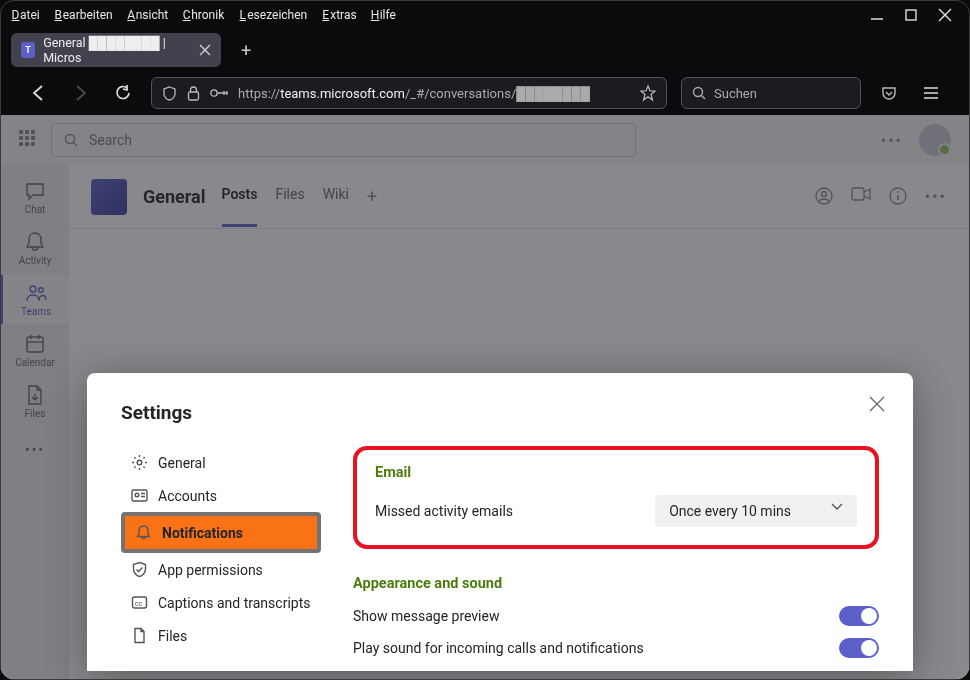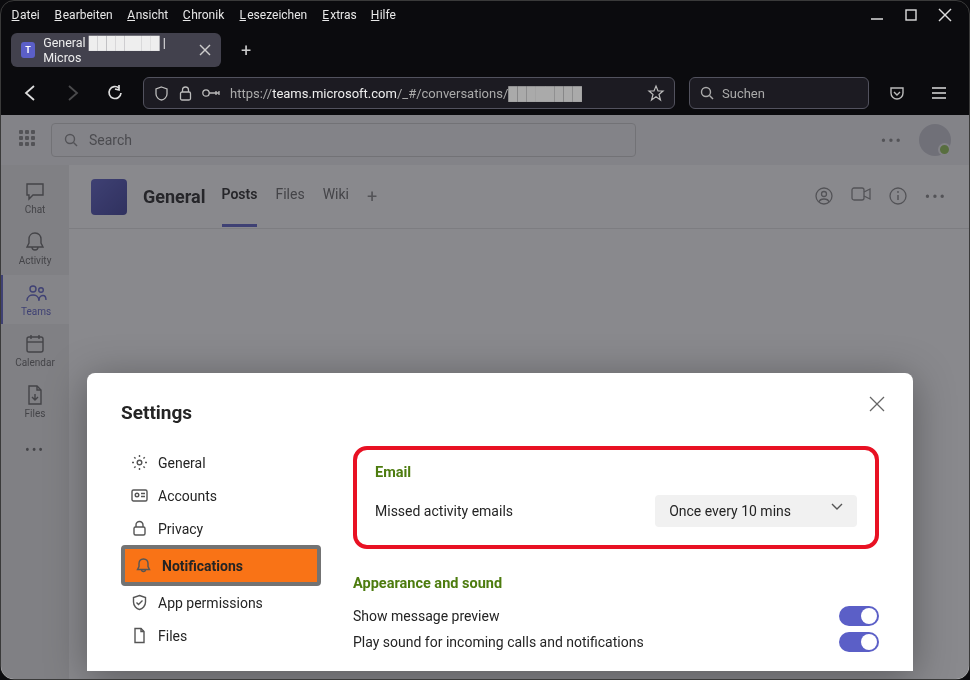--- a/index.html
+++ b/index.html
@@ -13,21 +13,21 @@
   .winbtns svg { width:12px; height:12px; stroke:#ddd; fill:none; stroke-width:1.4;}
 
   
   .tabbar { height: 42px; display:flex; align-items:center; padding: 0 10px; gap: 10px; }
   .tab { background:#42414d; color:#eee; height:34px; border-radius:6px; display:flex; align-items:center; padding:0 10px; gap:8px; font-size:12.5px; max-width:210px; }
   .tab .favicon { width:16px;height:16px;background:#5b5fc7;border-radius:3px; display:flex;align-items:center;justify-content:center;color:#fff;font-size:9px;font-weight:bold;}
   .tab .close { margin-left:4px; }
   .newtab { width:30px;height:30px;display:flex;align-items:center;justify-content:center;color:#ccc;font-size:18px;}
 
   
-  .toolbar { height: 44px; display:flex; align-items:center; padding:0 16px; gap:14px; }
+  .toolbar { height: 44px; display:flex; align-items:center; padding:0 24px; gap:14px; }
   .toolbar .navbtn { width:28px;height:28px;display:flex;align-items:center;justify-content:center; color:#bbb;}
   .urlbar { flex:1; background:#1c1b22; border:1px solid #52525e;border-radius:6px;height:32px;display:flex;align-items:center;padding:0 10px;gap:10px;color:#ccc;font-size:13px; min-width:0;}
   .urlbar .urltext { flex:0 0 auto; color:#aaa; white-space:nowrap;}
   .urlbar .urltext .host{color:#eee;}
   .searchbar { width:180px;background:#1c1b22;border:1px solid #52525e;border-radius:6px;height:32px;display:flex;align-items:center;padding:0 10px;gap:8px;color:#aaa;font-size:13px;}
 
   
   .teams { position:relative; height: calc(100% - 28px - 42px - 44px); background:#f5f5f5; }
   .teams-top { height:50px; display:flex; align-items:center; padding:0 18px; gap:12px; background:#f1f1f4;}
   .waffle { width:20px;height:20px; display:grid;grid-template-columns:repeat(3,4px);grid-template-rows:repeat(3,4px);gap:2px;}
@@ -60,21 +60,21 @@
   .modal h1{font-size:19px;font-weight:700;color:#242424;margin-bottom:22px;}
   .modal .closex{position:absolute;top:24px;right:28px;color:#666;}
   .mbody{display:flex;gap:32px;flex:1;min-height:0;}
   .msidebar{width:200px;display:flex;flex-direction:column;}
   .mitem{display:flex;align-items:center;gap:10px;padding:8px 10px;font-size:14px;color:#242424;border-radius:4px;}
   .mitem.active{border:4px solid #737373;background:#f97316;font-weight:bold;}
   .mitem svg{width:17px;height:17px;stroke:#555;fill:none;stroke-width:1.4;}
   .mcontent{flex:1;overflow:hidden;}
   .section-title{font-size:14.5px;font-weight:700;color:#4d7c0f;margin-bottom:14px;}
   .redbox{border:4px solid #e81123;border-radius:14px;padding:14px 18px 18px 18px;margin-bottom:26px;}
-  .row{display:flex;align-items:center;justify-content:space-between;font-size:14px;color:#242424;margin-bottom:6px;}
+  .row{display:flex;align-items:center;justify-content:space-between;font-size:14px;color:#242424;margin-bottom:12px;}
   .row:last-child{margin-bottom:0;}
   .dropdown{background:#f1f1f1;border-radius:4px;padding:8px 14px;display:flex;align-items:flex-start;gap:40px;font-size:14px;color:#242424;}
   .toggle{width:40px;height:20px;border-radius:11px;background:#5b5fc7;position:relative;}
   .toggle::after{content:"";position:absolute;right:2px;top:2px;width:16px;height:16px;border-radius:50%;background:#fff;}
   svg{overflow:visible;}
 </style>
 </head>
 <body>
 
 <div class="menubar">
@@ -290,40 +290,40 @@
           </div>
         <div class="mitem">
             <svg>
               <rect x="1" y="3" width="15" height="11" rx="1.5"></rect>
               <circle cx="6" cy="8" r="1.8"></circle>
               <line x1="10" y1="6.5" x2="14" y2="6.5"></line>
               <line x1="10" y1="9.5" x2="14" y2="9.5"></line>
             </svg>
             <span>Accounts</span>
           </div>
-        <div class="mitem">
-            <svg>
-              <rect x="3" y="7" width="11" height="8" rx="1.5"></rect>
-              <path d="M5 7 V5 A3.5 3.5 0 0 1 12 5 V7"></path>
-            </svg>
-            <span>Privacy</span>
-          </div>
         <div class="mitem active">
             <svg>
               <path d="M8.5 2 C5.5 2 4 4 4 6.5 V9.5 L2.5 12.5 H14.5 L13 9.5 V6.5 C13 4 11.5 2 8.5 2 Z"></path>
               <path d="M6.5 12.5 A2 2 0 0 0 10.5 12.5"></path>
             </svg>
             <span>Notifications</span>
           </div>
         <div class="mitem">
             <svg>
               <path d="M8.5 1.5 L14.5 3.5 V8 C14.5 12 11.5 15 8.5 15.5 C5.5 15 2.5 12 2.5 8 V3.5 Z"></path>
               <path d="M5.5 8.5 L7.5 10.5 L11.5 6.5"></path>
             </svg>
             <span>App permissions</span>
+          </div>
+        <div class="mitem">
+            <svg>
+              <rect x="1.5" y="3" width="14" height="11" rx="2"></rect>
+              <text x="4" y="11.5" font-size="7" fill="#555" stroke="none">cc</text>
+            </svg>
+            <span>Captions and transcripts</span>
           </div>
         <div class="mitem">
             <svg>
               <path d="M4 1.5 H10 L13 4.5 V15.5 H4 Z"></path>
               <path d="M10 1.5 V4.5 H13"></path>
             </svg>
             <span>Files</span>
           </div>
       </div>
       <div class="mcontent">

